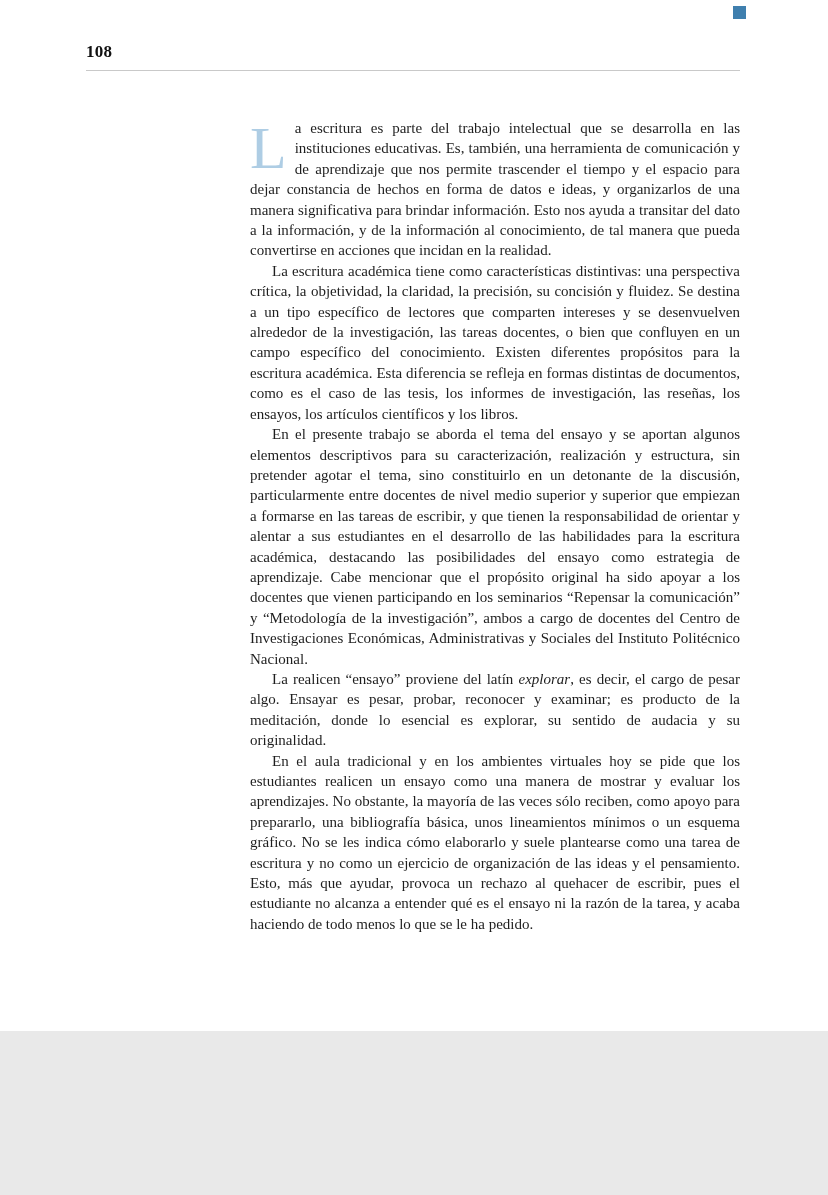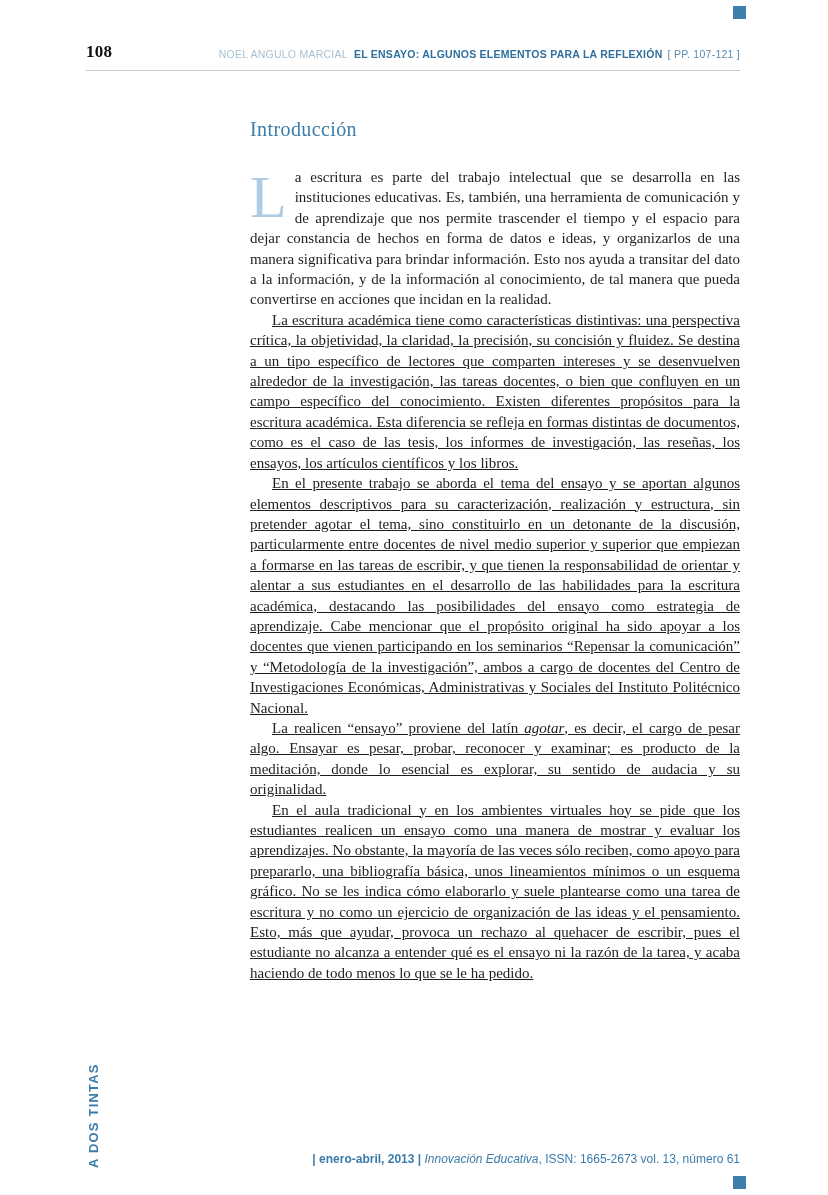--- a/index.html
+++ b/index.html
@@ -1,18 +1,18 @@
 <!DOCTYPE html>
 <html lang="es"><head>
 <meta charset="utf-8">
 <style>
   html,body{margin:0;padding:0;background:#e9e9e9;}
   .page{
     position:relative;
-    width:828px;height:1195px;
+    width:828px;height:1031px;
     background:#ffffff;
     margin:0 auto;
     overflow:hidden;
     font-family:"Liberation Serif","DejaVu Serif",serif;
     color:#1e1e1e;
   }
   
   .corner-mark{position:absolute;width:13px;height:13px;background:#3f7fae;}
   .corner-mark.top{left:733px;top:6px;}
   .corner-mark.bottom{left:733px;top:1176px;}
@@ -42,21 +42,21 @@
     position:absolute;left:250px;top:118px;width:490px;
   }
   .section-title{
     font-size:20px;color:#3b7caa;font-weight:500;
     letter-spacing:.4px;margin:0 0 26px 0;
   }
   .body-text p{
     margin:0;font-size:15px;line-height:20.4px;
     text-align:justify;color:#1e1e1e;
   }
-  .body-text p.indent{text-indent:22px;text-decoration:underline;}
+  .body-text p.indent{text-indent:22px;}
   .dropcap{
     float:left;
     font-size:60px;line-height:48px;
     color:#aecde4;
     padding:6px 8px 0 0;
     font-weight:400;
   }
   .italic{font-style:italic;}
 
   
@@ -84,35 +84,33 @@
 </head>
 <body>
 
 <div class="page">
 
   <div class="corner-mark top"></div>
   <div class="corner-mark bottom"></div>
 
   <div class="page-number">108</div>
 
-  <div class="running-head"><span class="author">NOEL ANGULO MARCIAL</span><span class="article-title">EL ENSAYO: ALGUNOS ELEMENTOS PARA LA REFLEXIÓN</span><span class="pages">[ PP. 107-121 ]</span></div>
 
   <div class="header-rule"></div>
 
   <div class="main-col">
-    <h2 class="section-title">Introducción</h2>
 
     <div class="body-text">
       <p><span class="dropcap">L</span><span>a escritura es parte del trabajo intelectual que se desarrolla en las instituciones educativas. Es, también, una herramienta de comunicación y de aprendizaje que nos permite trascender el tiempo y el espacio para dejar constancia de hechos en forma de datos e ideas, y organizarlos de una manera significativa para brindar información. Esto nos ayuda a transitar del dato a la información, y de la información al conocimiento, de tal manera que pueda convertirse en acciones que incidan en la realidad.</span></p>
 
       <p class="indent">La escritura académica tiene como características distintivas: una perspectiva crítica, la objetividad, la claridad, la precisión, su concisión y fluidez. Se destina a un tipo específico de lectores que comparten intereses y se desenvuelven alrededor de la investigación, las tareas docentes, o bien que confluyen en un campo específico del conocimiento. Existen diferentes propósitos para la escritura académica. Esta diferencia se refleja en formas distintas de documentos, como es el caso de las tesis, los informes de investigación, las reseñas, los ensayos, los artículos científicos y los libros.</p>
 
       <p class="indent">En el presente trabajo se aborda el tema del ensayo y se aportan algunos elementos descriptivos para su caracterización, realización y estructura, sin pretender agotar el tema, sino constituirlo en un detonante de la discusión, particularmente entre docentes de nivel medio superior y superior que empiezan a formarse en las tareas de escribir, y que tienen la responsabilidad de orientar y alentar a sus estudiantes en el desarrollo de las habilidades para la escritura académica, destacando las posibilidades del ensayo como estrategia de aprendizaje. Cabe mencionar que el propósito original ha sido apoyar a los docentes que vienen participando en los seminarios “Repensar la comunicación” y “Metodología de la investigación”, ambos a cargo de docentes del Centro de Investigaciones Económicas, Administrativas y Sociales del Instituto Politécnico Nacional.</p>
 
-      <p class="indent"><span>La realicen “ensayo” proviene del latín </span><span class="italic">agotar</span><span>, es decir, el cargo de pesar algo. Ensayar es pesar, probar, reconocer y examinar; es producto de la meditación, donde lo esencial es explorar, su sentido de audacia y su originalidad.</span></p>
+      <p class="indent"><span>La realicen “ensayo” proviene del latín </span><span class="italic">explorar</span><span>, es decir, el cargo de pesar algo. Ensayar es pesar, probar, reconocer y examinar; es producto de la meditación, donde lo esencial es explorar, su sentido de audacia y su originalidad.</span></p>
 
       <p class="indent">En el aula tradicional y en los ambientes virtuales hoy se pide que los estudiantes realicen un ensayo como una manera de mostrar y evaluar los aprendizajes. No obstante, la mayoría de las veces sólo reciben, como apoyo para prepararlo, una bibliografía básica, unos lineamientos mínimos o un esquema gráfico. No se les indica cómo elaborarlo y suele plantearse como una tarea de escritura y no como un ejercicio de organización de las ideas y el pensamiento. Esto, más que ayudar, provoca un rechazo al quehacer de escribir, pues el estudiante no alcanza a entender qué es el ensayo ni la razón de la tarea, y acaba haciendo de todo menos lo que se le ha pedido.</p>
     </div>
   </div>
 
   <div class="side-label">A DOS TINTAS</div>
 
   <div class="footer-line"><span class="issue">| enero-abril, 2013 | </span><span class="journal">Innovación Educativa</span><span class="issn">, ISSN: 1665-2673 vol. 13, número 61</span></div>
 
 </div>

